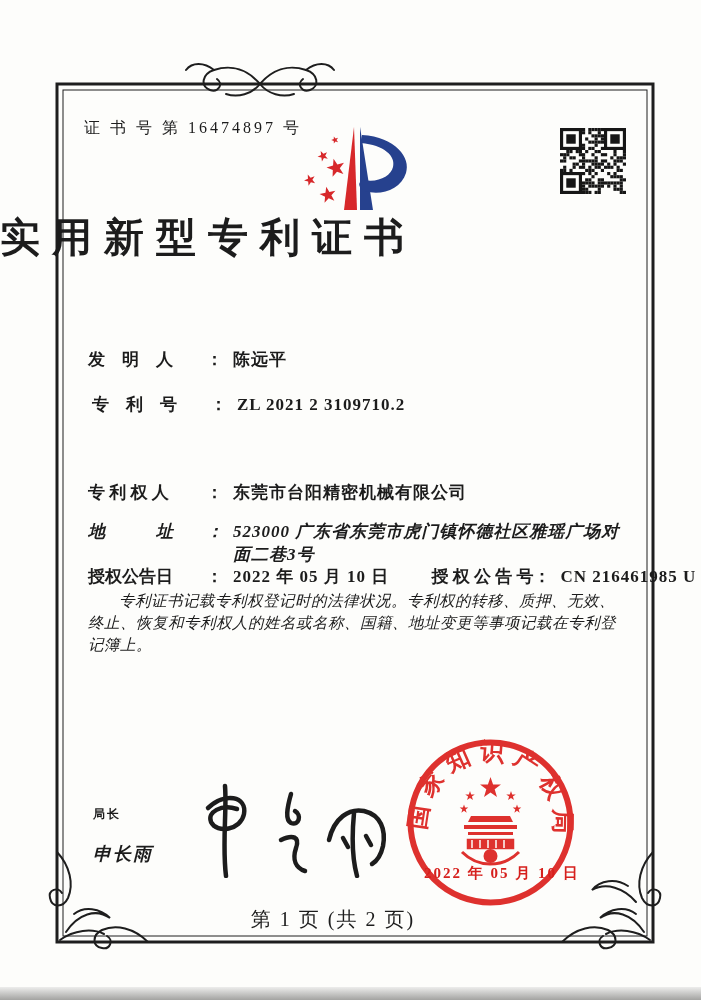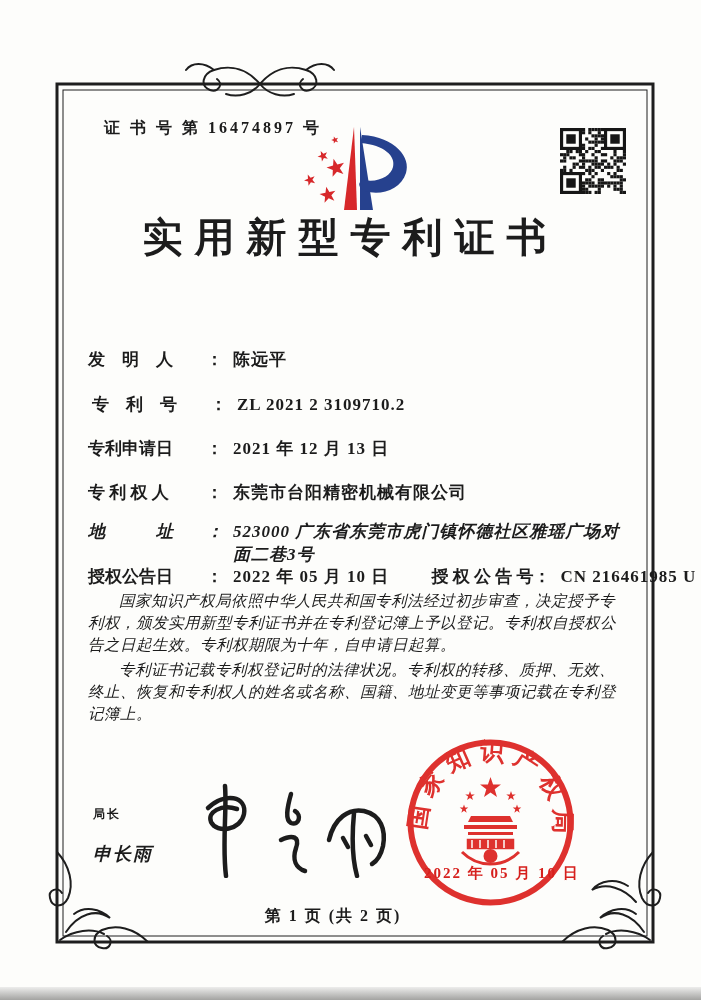--- a/index.html
+++ b/index.html
@@ -1,37 +1,37 @@
 <!DOCTYPE html>
 <html><head>
 <meta charset="utf-8">
 <style>
   html,body{margin:0;padding:0;}
   body{background:#e9e9e7;font-family:"Liberation Serif","DejaVu Serif",serif;}
   .page{position:relative;width:701px;height:1000px;margin:0 auto;background:#fdfdfb;overflow:hidden;color:#1c1c1c;}
   .frame-svg{position:absolute;left:0;top:0;width:701px;height:1000px;pointer-events:none;}
-  .cert-number{position:absolute;left:104px;top:118px;font-size:16px;letter-spacing:3px;font-weight:bold;}
+  .cert-number{position:absolute;left:84px;top:118px;font-size:16px;letter-spacing:3px;font-weight:normal;}
   .logo{position:absolute;left:292px;top:118px;width:132px;height:95px;}
   .qr{position:absolute;left:560px;top:128px;width:66px;height:66px;}
-  .title{position:absolute;left:0;top:210px;width:701px;text-align:center;font-size:40px;font-weight:bold;letter-spacing:12px;}
+  .title{position:absolute;left:0;top:210px;width:701px;font-size:40px;font-weight:bold;letter-spacing:12px;}
   .frow{position:absolute;font-size:17px;font-weight:bold;white-space:nowrap;}
   .frow .lbl{display:inline-block;min-width:118px;}
   .frow .colon{display:inline-block;margin-right:10px;}
   .frow .val{letter-spacing:1px;}
   .frow.wrap{white-space:normal;font-style:italic;}
   .frow.wrap .val{display:inline-block;vertical-align:top;width:400px;letter-spacing:1px;}
   .pair2{margin-left:38px;}
   .paragraphs{position:absolute;left:88px;top:590px;width:528px;font-size:15.5px;font-style:italic;line-height:22px;letter-spacing:0.5px;}
   .paragraphs p{margin:0 0 3px 0;text-indent:2em;}
   .signer-title{position:absolute;left:93px;top:806px;font-size:12px;font-weight:bold;letter-spacing:2px;}
   .signer-name{position:absolute;left:93px;top:842px;font-size:18px;font-weight:bold;letter-spacing:2px;font-style:italic;}
   .signature{position:absolute;left:195px;top:778px;width:200px;height:100px;}
   .seal{position:absolute;left:398px;top:730px;width:185px;height:185px;opacity:0.92;}
   .seal-date{position:absolute;left:424px;top:864px;font-size:15px;font-weight:bold;color:#d6201d;letter-spacing:2px;z-index:5;}
-  .page-num{position:absolute;left:0;top:906px;width:666px;text-align:center;font-size:16px;letter-spacing:2px;font-weight:bold;}
+  .page-num{position:absolute;left:0;top:906px;width:666px;text-align:center;font-size:20px;letter-spacing:2px;}
   .cont-note{position:absolute;left:0;top:951px;width:701px;text-align:center;font-size:14px;font-style:italic;font-weight:bold;letter-spacing:2px;margin-top:39px;}
   .scan-strip{position:absolute;left:0;bottom:0;width:701px;height:13px;background:linear-gradient(#ededec,#a3a3a1);}
 </style>
 </head>
 <body>
 
 <div class="page">
 
   <svg class="frame-svg" viewBox="0 0 701 1000">
     <rect x="57" y="84" width="596" height="858" fill="none" stroke="#1e1e1e" stroke-width="3"></rect>
@@ -238,36 +238,32 @@
     </svg>
 
   <div class="title">实用新型专利证书</div>
 
   <div class="frow" style="left:88px;top:348px">
     <span class="lbl">发　明　人</span><span class="colon">：</span><span class="val">陈远平</span>
   </div>
   <div class="frow" style="left:92px;top:393px">
     <span class="lbl">专　利　号</span><span class="colon">：</span><span class="val">ZL 2021 2 3109710.2</span>
   </div>
-  <div class="frow" style="left:88px;top:437px">
-    <span class="lbl">专利申请日</span><span class="colon">：</span><span class="val">2021 年 12 月 13 日</span>
-  </div>
   <div class="frow" style="left:88px;top:481px">
     <span class="lbl">专 利 权 人</span><span class="colon">：</span><span class="val">东莞市台阳精密机械有限公司</span>
   </div>
   <div class="frow wrap" style="left:88px;top:520px">
     <span class="lbl">地　　　址</span><span class="colon">：</span><span class="val">523000 广东省东莞市虎门镇怀德社区雅瑶广场对面二巷3号</span>
   </div>
   <div class="frow" style="left:88px;top:565px">
     <span><span class="lbl">授权公告日</span><span class="colon">：</span><span class="val">2022 年 05 月 10 日</span></span>
     <span class="pair2"><span>授 权 公 告 号</span><span class="colon">：</span><span class="val">CN 216461985 U</span></span>
   </div>
 
   <div class="paragraphs">
-    <p>国家知识产权局依照中华人民共和国专利法经过初步审查，决定授予专利权，颁发实用新型专利证书并在专利登记簿上予以登记。专利权自授权公告之日起生效。专利权期限为十年，自申请日起算。</p>
     <p>专利证书记载专利权登记时的法律状况。专利权的转移、质押、无效、终止、恢复和专利权人的姓名或名称、国籍、地址变更等事项记载在专利登记簿上。</p>
   </div>
 
   <div class="signer-title">局长</div>
   <div class="signer-name">申长雨</div>
 
   <svg class="signature" viewBox="0 0 200 100">
     <g stroke="#1c1c1c" stroke-width="4.5" fill="none" stroke-linecap="round" stroke-linejoin="round">
       <path d="M30,8 C32,32 27,66 31,98"></path>
       <path d="M13,30 C30,14 52,18 49,36 C46,52 22,56 16,44 C12,34 26,26 42,31"></path>

